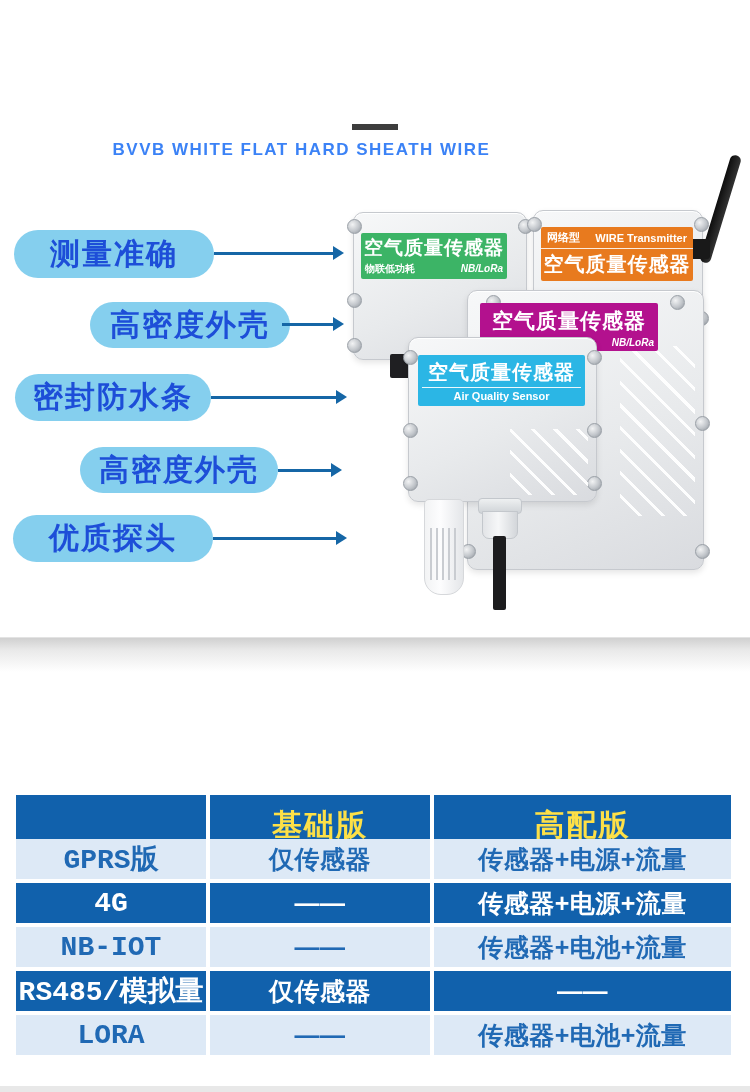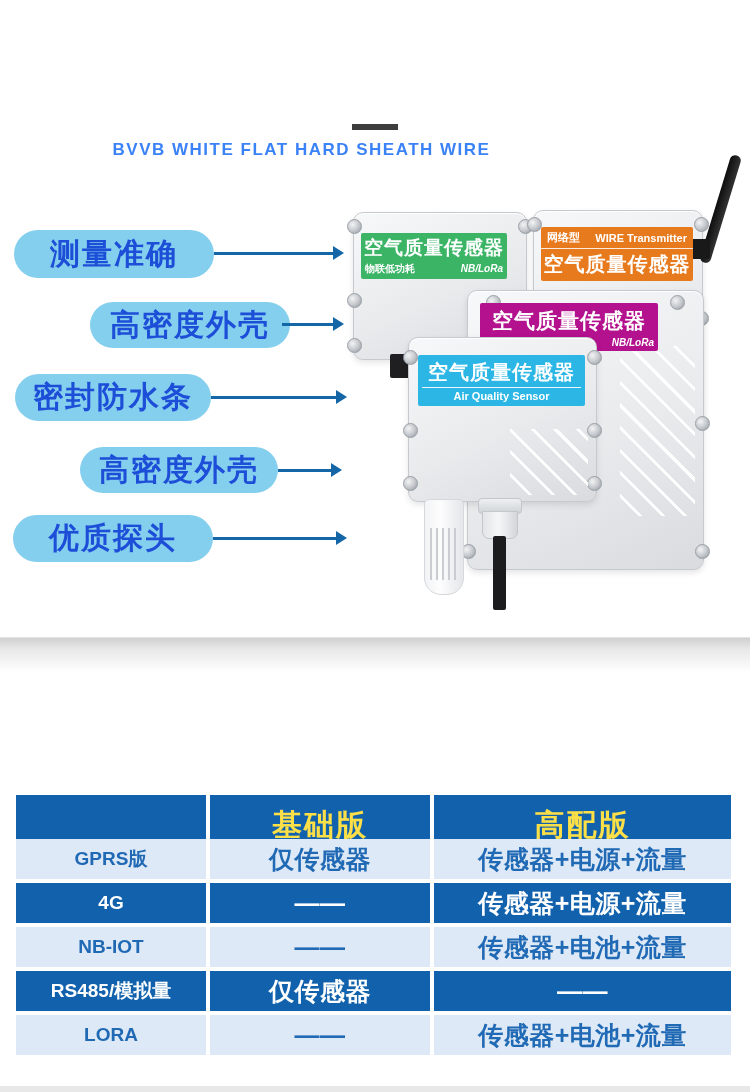--- a/index.html
+++ b/index.html
@@ -94,21 +94,21 @@
     font-size:60px;font-weight:900;color:#1c7cc5;letter-spacing:2px;}
 
   .cmp-table{position:absolute;left:16px;top:795px;width:719px;
     display:grid;grid-template-columns:190px 220px 297px;
     grid-auto-rows:40px;gap:4px;background:#ffffff;}
   .cmp-cell{display:flex;align-items:center;justify-content:center;
     font-weight:bold;white-space:nowrap;}
   .cmp-head{height:60px;background:#1161ac;color:#fde047;font-size:30px;letter-spacing:2px;}
   .cmp-dark{background:#1161ac;color:#ffffff;}
   .cmp-light{background:#dde9f6;color:#2069b4;}
-  .cmp-name{font-size:19px;}
+  .cmp-name{font-size:28px;font-family:Liberation Mono, monospace;}
   .cmp-val{font-size:25px;letter-spacing:0.5px;}
 
   .footer-band{position:absolute;top:1086px;left:0;width:750px;height:6px;background:#e8e8e8;}
 </style>
 </head>
 <body>
 
 <div class="page">
 
   <div class="hero-dash"></div>

